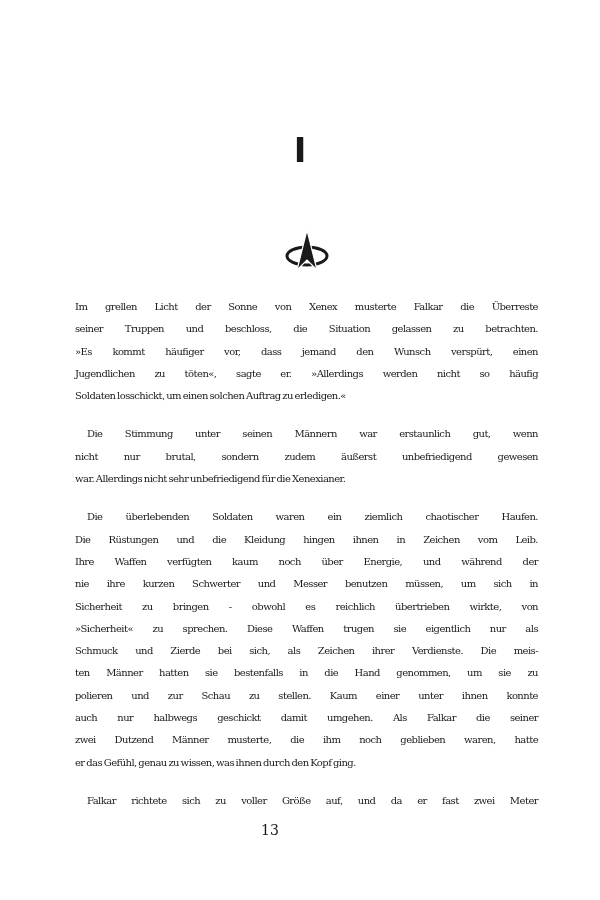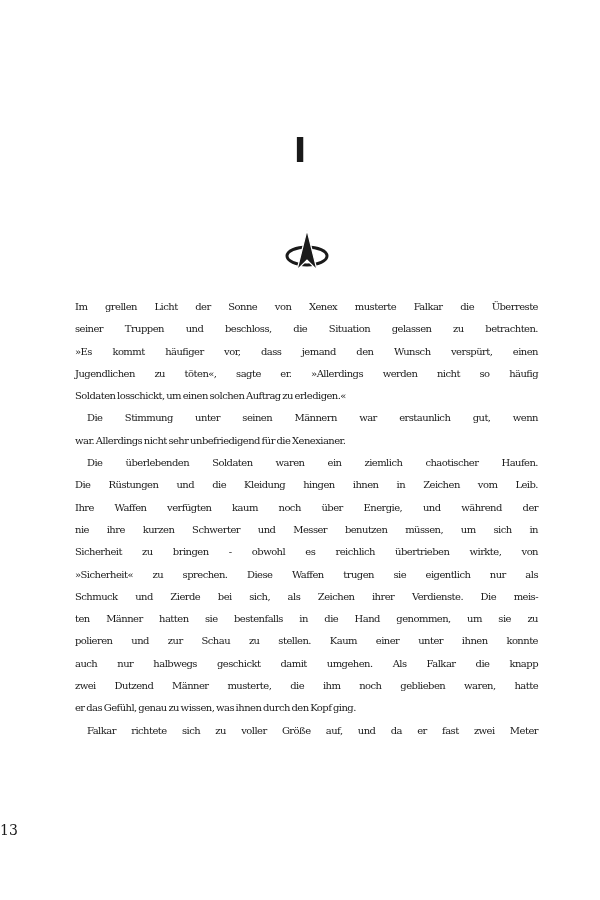--- a/index.html
+++ b/index.html
@@ -48,27 +48,28 @@
       white-space: nowrap;
       text-align: justify;
       text-align-last: justify;
       height: 22.3px;
     }
     .line.last {
       text-align-last: left;
     }
     .line.indent {
       padding-left: 12px;
+      margin-top: 16px;
     }
     .page-number {
       position: absolute;
       top: 822px;
       left: 0;
       width: 540px;
-      text-align: left;
+      text-align: center;
       font-family: "DejaVu Serif", serif;
       font-size: 14px;
       color: #1a1a1a;
     }
     .squeeze {
       letter-spacing: -0.55px;
       word-spacing: -1px;
     }
   </style>
 </head>
@@ -83,29 +84,30 @@
   </svg>
 </div>
 
 <div class="body-text">
   <span class="line squeeze">Im grellen Licht der Sonne von Xenex musterte Falkar die Überreste</span>
   <span class="line squeeze">seiner Truppen und beschloss, die Situation gelassen zu betrachten.</span>
   <span class="line squeeze">»Es kommt häufiger vor, dass jemand den Wunsch verspürt, einen</span>
   <span class="line squeeze">Jugendlichen zu töten«, sagte er. »Allerdings werden nicht so häufig</span>
   <span class="line last squeeze">Soldaten losschickt, um einen solchen Auftrag zu erledigen.«</span>
   <span class="line indent squeeze">Die Stimmung unter seinen Männern war erstaunlich gut, wenn</span>
+  <span class="line squeeze">nicht nur brutal, sondern zudem äußerst unbefriedigend gewesen</span>
   <span class="line last squeeze">war. Allerdings nicht sehr unbefriedigend für die Xenexianer.</span>
   <span class="line indent squeeze">Die überlebenden Soldaten waren ein ziemlich chaotischer Haufen.</span>
   <span class="line squeeze">Die Rüstungen und die Kleidung hingen ihnen in Zeichen vom Leib.</span>
   <span class="line squeeze">Ihre Waffen verfügten kaum noch über Energie, und während der</span>
   <span class="line squeeze">nie ihre kurzen Schwerter und Messer benutzen müssen, um sich in</span>
   <span class="line squeeze">Sicherheit zu bringen - obwohl es reichlich übertrieben wirkte, von</span>
   <span class="line squeeze">»Sicherheit« zu sprechen. Diese Waffen trugen sie eigentlich nur als</span>
   <span class="line squeeze">Schmuck und Zierde bei sich, als Zeichen ihrer Verdienste. Die meis-</span>
   <span class="line squeeze">ten Männer hatten sie bestenfalls in die Hand genommen, um sie zu</span>
   <span class="line squeeze">polieren und zur Schau zu stellen. Kaum einer unter ihnen konnte</span>
-  <span class="line squeeze">auch nur halbwegs geschickt damit umgehen. Als Falkar die knapp</span>
+  <span class="line squeeze">auch nur halbwegs geschickt damit umgehen. Als Falkar die seiner</span>
   <span class="line squeeze">zwei Dutzend Männer musterte, die ihm noch geblieben waren, hatte</span>
   <span class="line last squeeze">er das Gefühl, genau zu wissen, was ihnen durch den Kopf ging.</span>
   <span class="line indent squeeze">Falkar richtete sich zu voller Größe auf, und da er fast zwei Meter</span>
 </div>
 
 <div class="page-number">13</div>
 
 </body></html>

